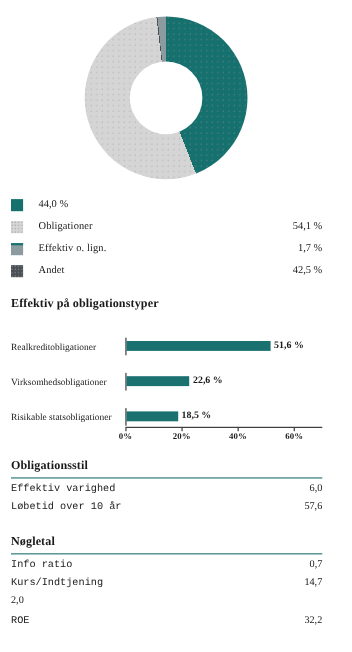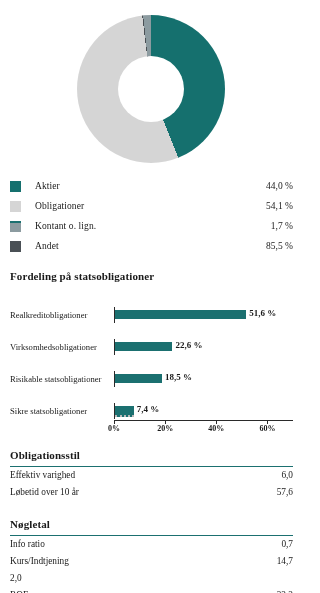--- a/index.html
+++ b/index.html
@@ -167,62 +167,62 @@
   
   .kv-row {
     display: flex;
     align-items: baseline;
     font-size: 9.3px;
     height: 17px;
   }
   .kv-key {
     flex: 1 1 auto;
     white-space: nowrap;
+    font-family: Liberation Mono, monospace;
   }
   .kv-val {
     flex: 0 0 auto;
     text-align: right;
     white-space: nowrap;
   }
 </style>
 </head>
 <body>
 
 <div class="donut-wrap">
   <div class="donut" id="donut" style="background: conic-gradient(rgb(21, 112, 110) 0deg, rgb(21, 112, 110) 158.4deg, rgb(213, 213, 213) 158.4deg, rgb(213, 213, 213) 353.16deg, rgb(74, 80, 85) 353.16deg, rgb(74, 80, 85) 353.88deg, rgb(140, 155, 160) 353.88deg, rgb(140, 155, 160) 360deg);">
     <div class="donut-dots" style="background: radial-gradient(circle at 1px 1px, rgba(150, 150, 150, 0.38) 0.6px, transparent 0.7px) 0% 0% / 5px 5px; clip-path: circle(50% at 50% 50%);"></div>
     <div class="donut-hole"></div>
   </div>
 </div>
 
 <div class="legend">
   <div class="legend-row">
     <span class="swatch" style="background: rgb(21, 112, 110);"></span>
-    <span class="legend-label">Aktier</span>
     <span class="legend-value">44,0 %</span>
   </div>
   <div class="legend-row">
     <span class="swatch" style="background: radial-gradient(circle at 1px 1px, rgba(140, 140, 140, 0.55) 0.6px, transparent 0.7px) 0% 0% / 3px 3px rgb(213, 213, 213);"></span>
     <span class="legend-label">Obligationer</span>
     <span class="legend-value">54,1 %</span>
   </div>
   <div class="legend-row">
     <span class="swatch" style="background: rgb(140, 155, 160); border-top: 2px solid rgb(27, 112, 112); box-sizing: border-box;"></span>
-    <span class="legend-label">Kontant o. lign.</span>
+    <span class="legend-label">Effektiv o. lign.</span>
     <span class="legend-value">1,7 %</span>
   </div>
   <div class="legend-row">
     <span class="swatch" style="background: radial-gradient(circle at 1px 1px, rgba(255, 255, 255, 0.28) 0.6px, transparent 0.7px) 0% 0% / 3px 3px rgb(74, 80, 85);"></span>
     <span class="legend-label">Andet</span>
-    <span class="legend-value">85,5 %</span>
+    <span class="legend-value">42,5 %</span>
   </div>
 </div>
 
 <div class="section">
-  <div class="section-title">Fordeling på statsobligationer</div>
+  <div class="section-title">Effektiv på obligationstyper</div>
 </div>
 
 <div class="barchart">
 
   <div class="bar-row">
     <div class="bar-label">Realkreditobligationer</div>
     <div class="bar-track">
       <div class="bar-fill" id="bar0" style="width: 73.7143%; background: rgb(27, 112, 112);"></div>
       <div class="bar-val" id="barval0" style="left: calc(73.7143% + 3px);">51,6 %</div>
     </div>
@@ -237,27 +237,20 @@
   </div>
 
   <div class="bar-row">
     <div class="bar-label">Risikable statsobligationer</div>
     <div class="bar-track">
       <div class="bar-fill" id="bar2" style="width: 26.4286%; background: rgb(27, 112, 112);"></div>
       <div class="bar-val" id="barval2" style="left: calc(26.4286% + 3px);">18,5 %</div>
     </div>
   </div>
 
-  <div class="bar-row">
-    <div class="bar-label">Sikre statsobligationer</div>
-    <div class="bar-track">
-      <div class="bar-fill dotted-base" id="bar3" style="width: 10.5714%; background: rgb(27, 112, 112);"></div>
-      <div class="bar-val" id="barval3" style="left: calc(10.5714% + 3px);">7,4 %</div>
-    </div>
-  </div>
 
   <div class="axis">
     <div class="axis-spacer"></div>
     <div class="axis-line" id="axisline">
       <span class="tick" id="tick0" style="left: 0%;"></span>
       <span class="tick" id="tick1" style="left: 28.5714%;"></span>
       <span class="tick" id="tick2" style="left: 57.1429%;"></span>
       <span class="tick" id="tick3" style="left: 85.7143%;"></span>
       <span class="tick-label" id="ticklbl0" style="left: 0%;">0%</span>
       <span class="tick-label" id="ticklbl1" style="left: 28.5714%;">20%</span>

